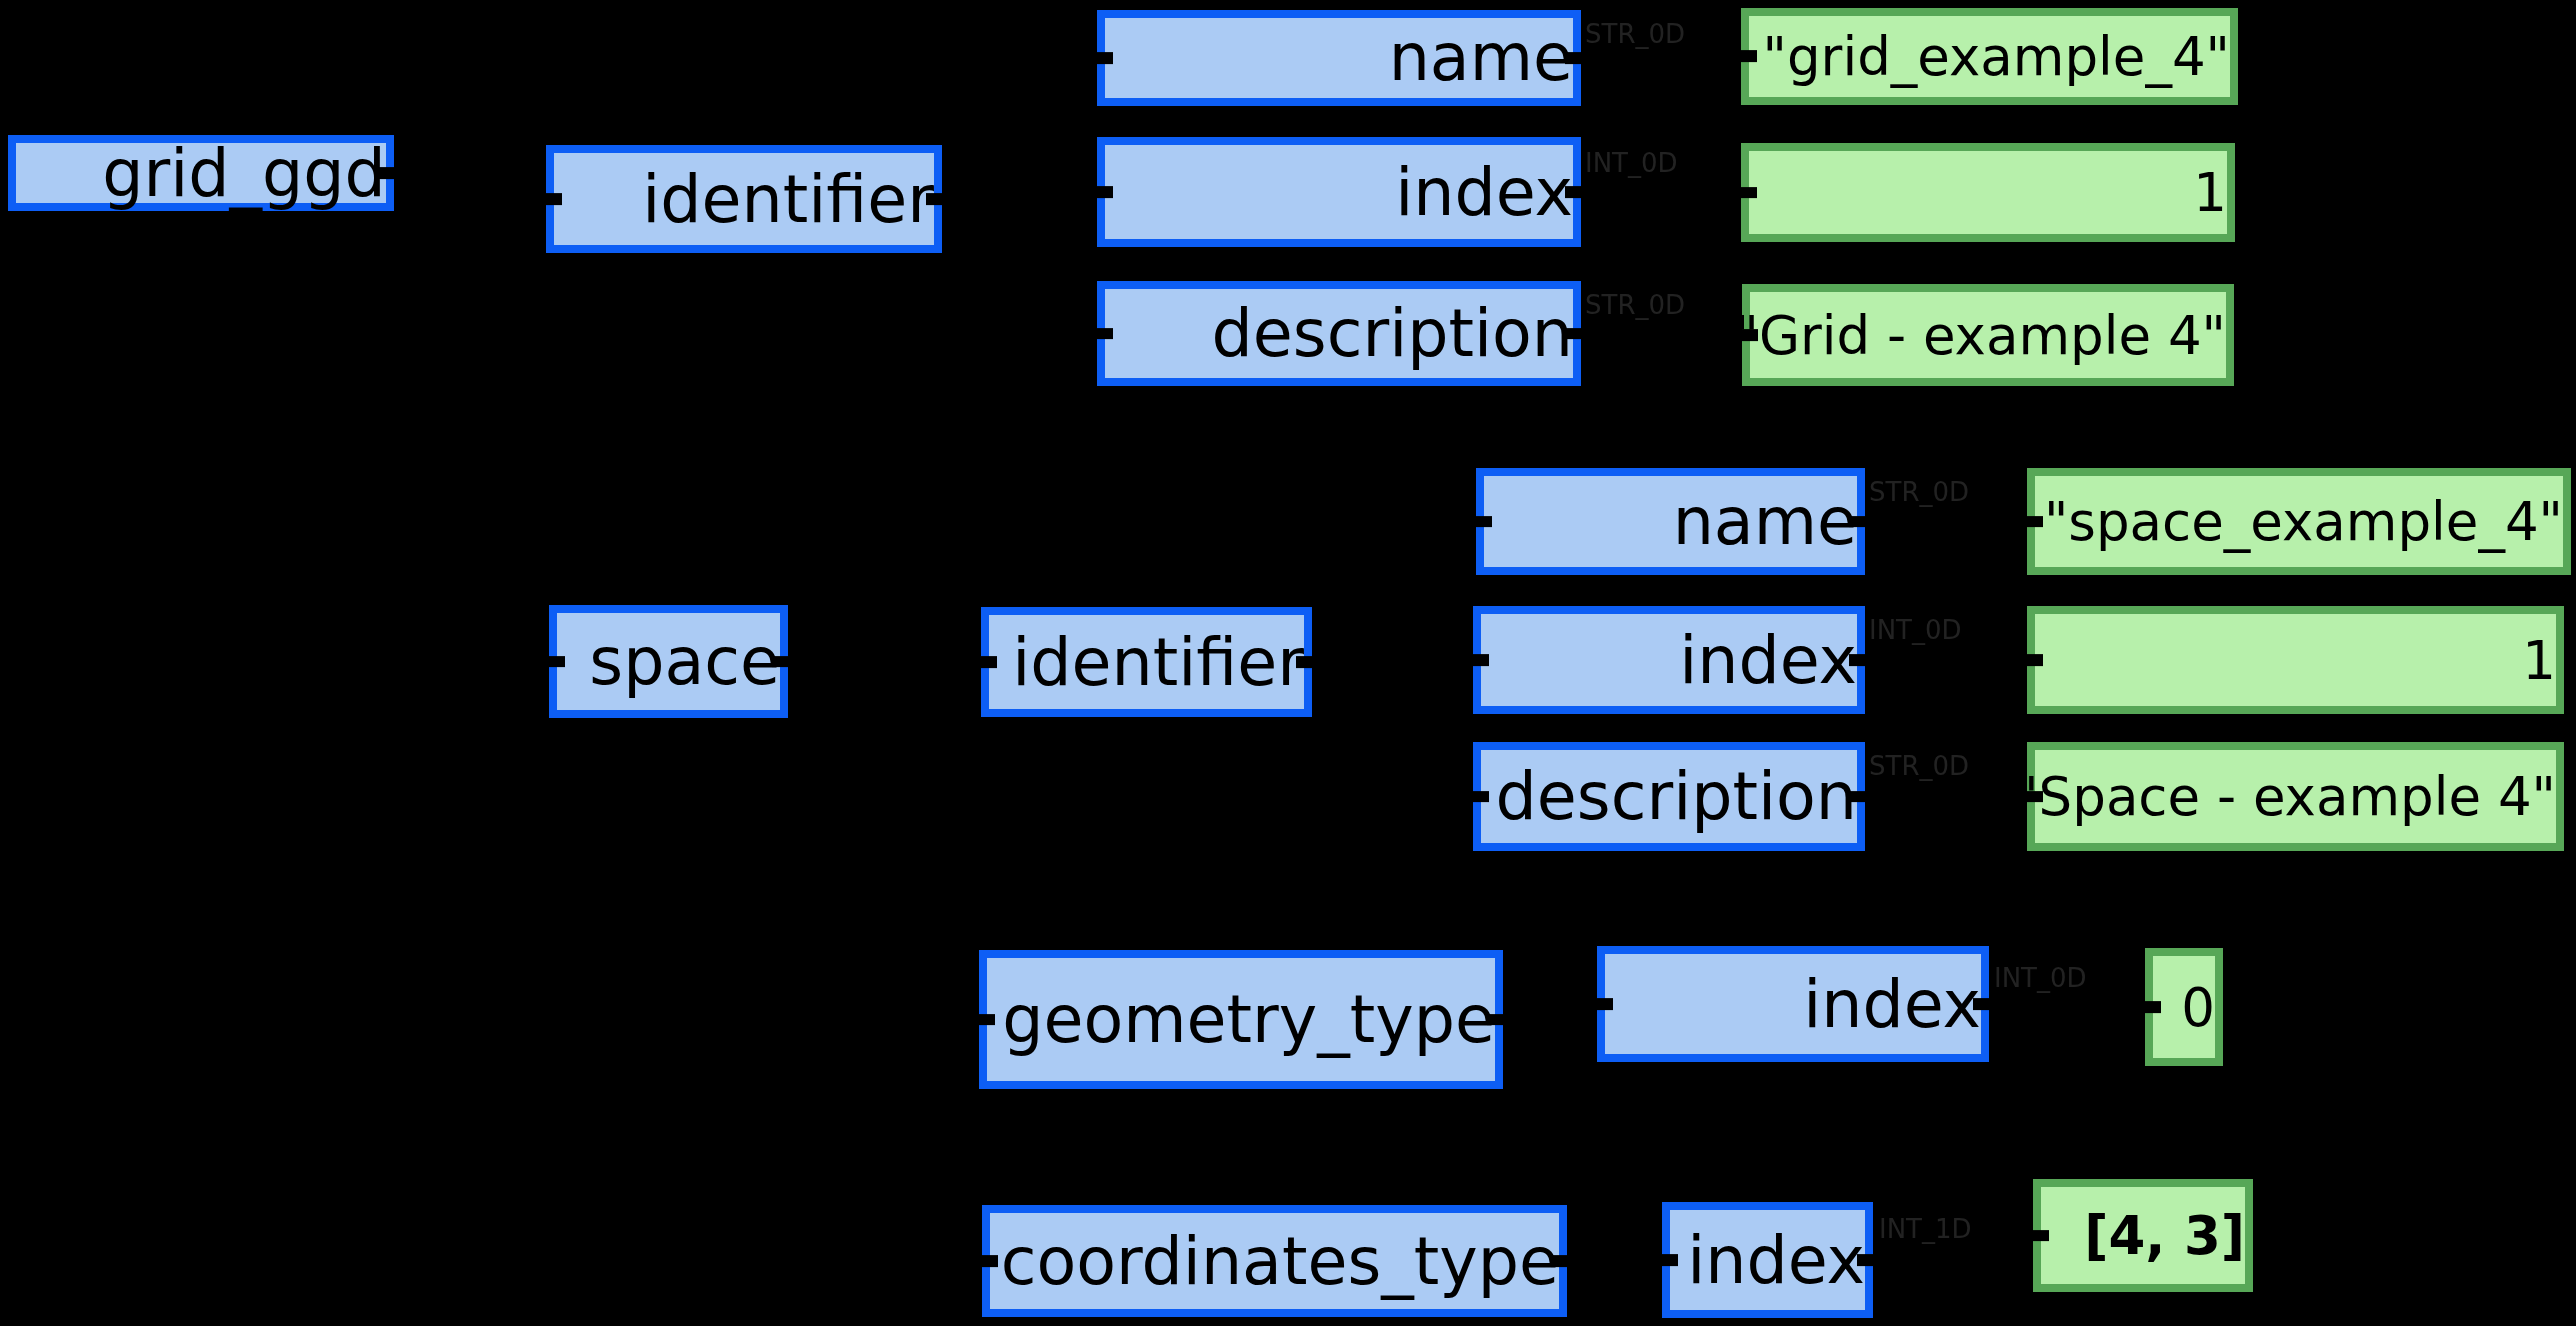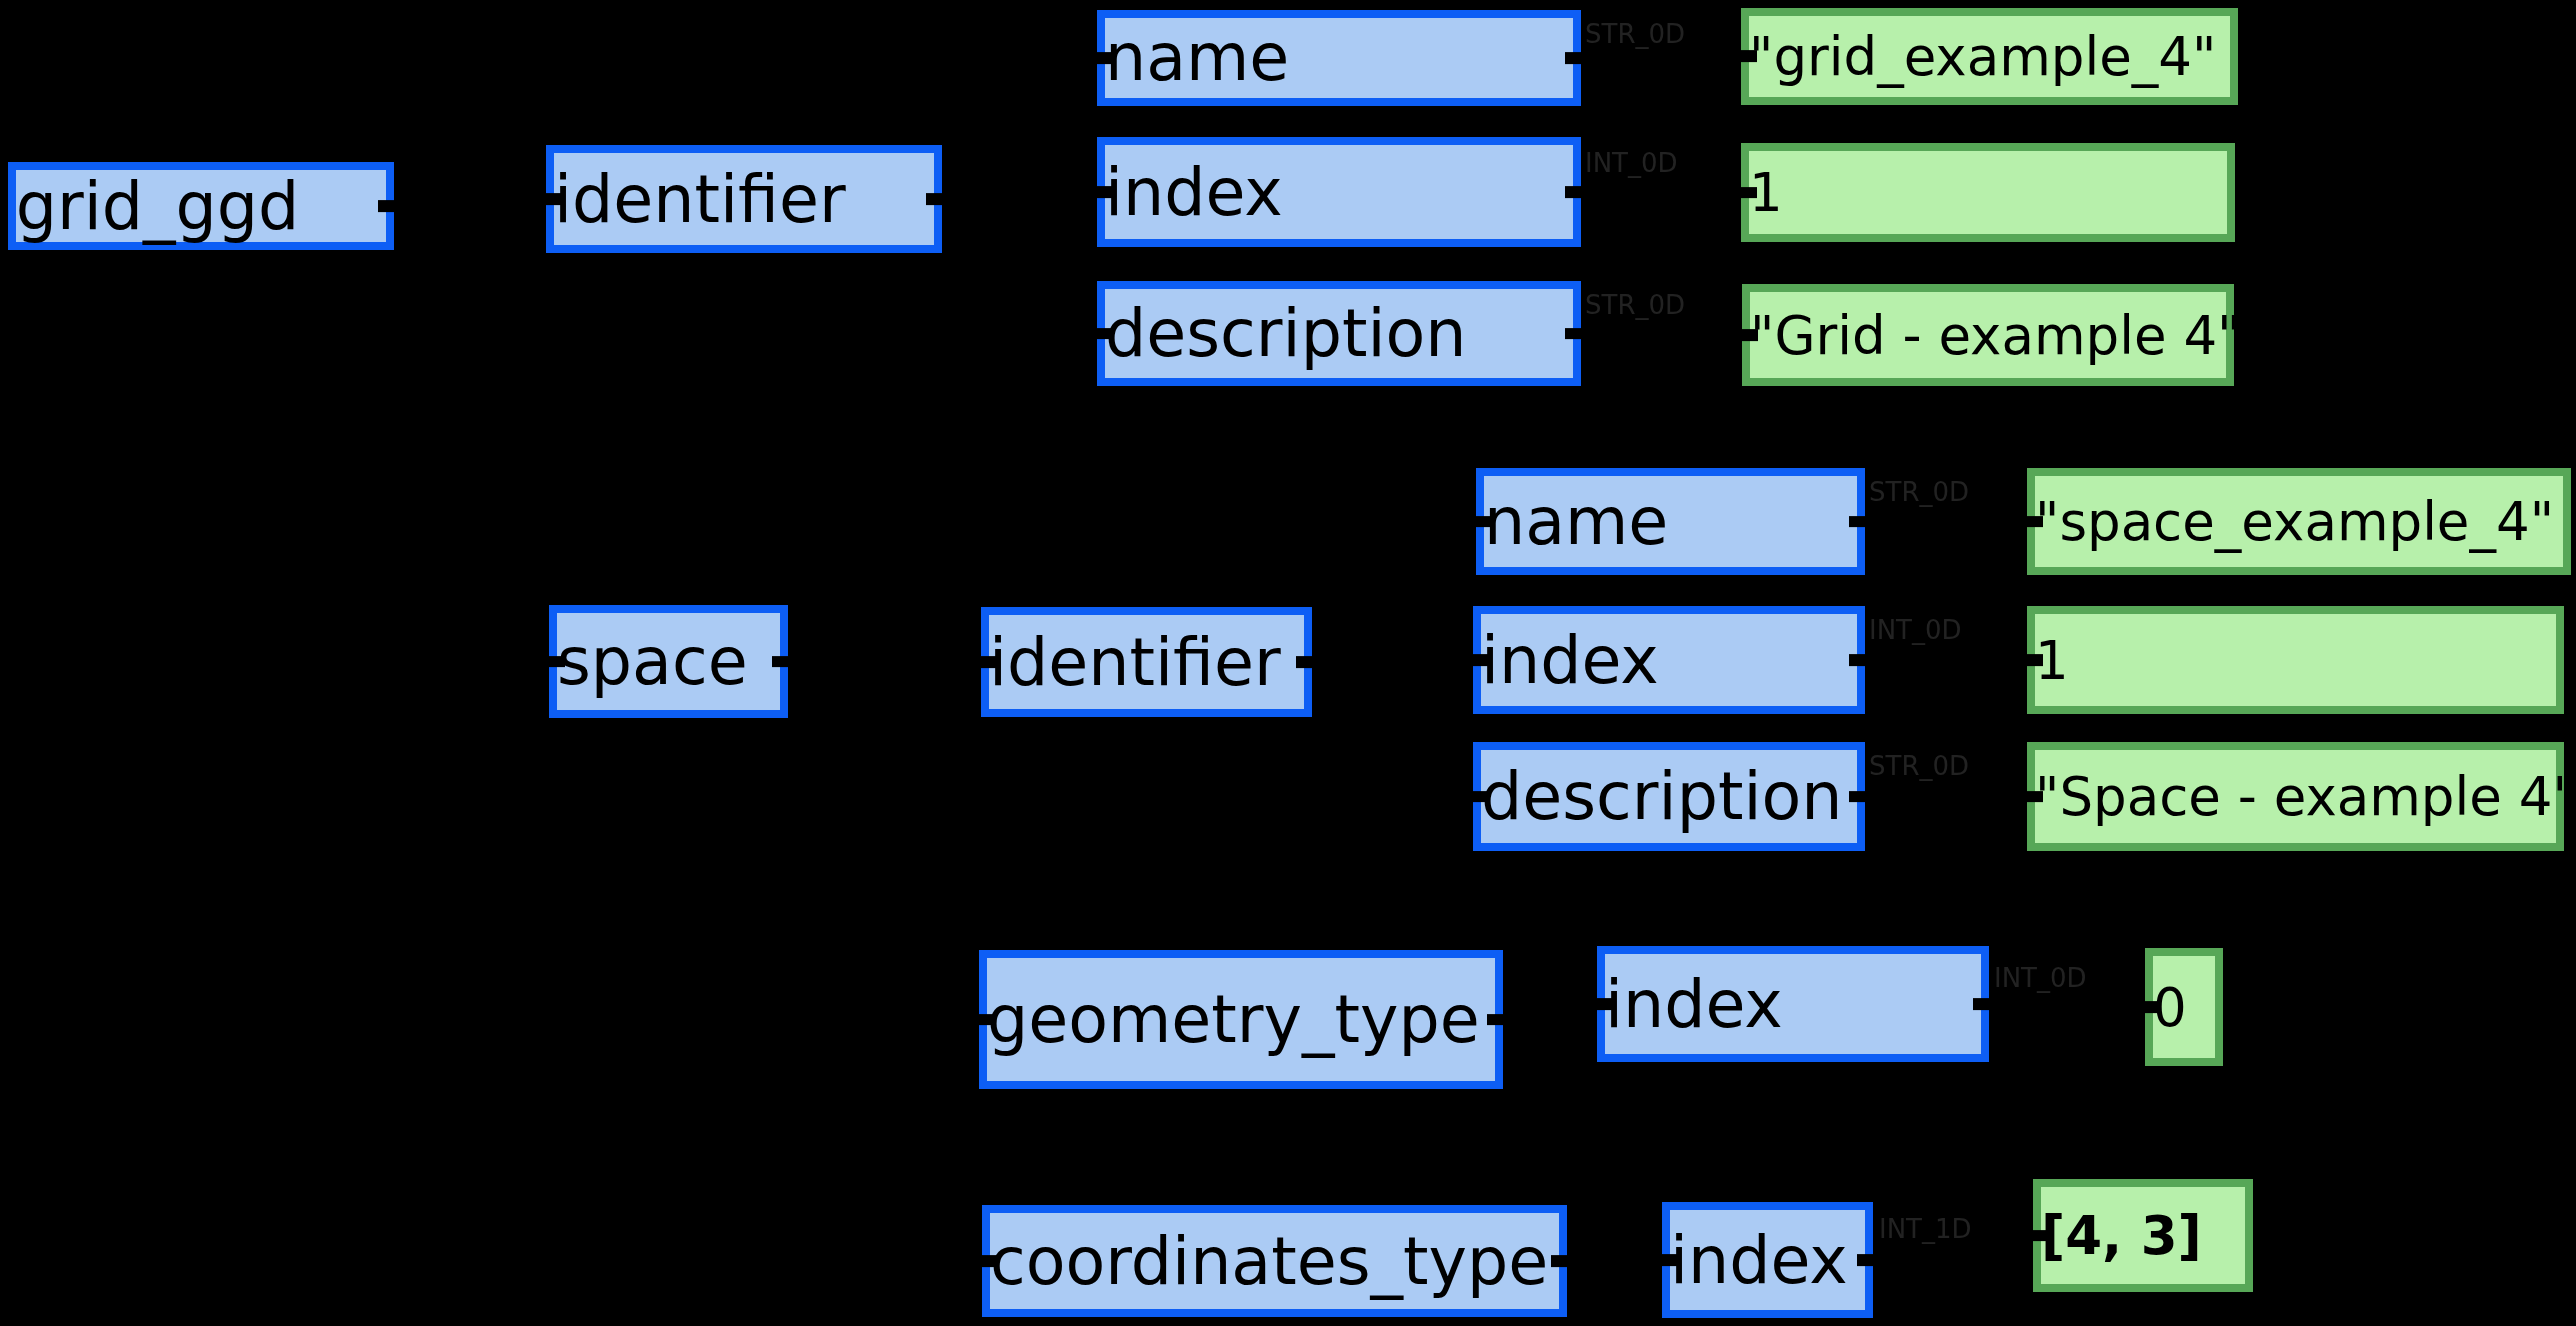--- a/index.html
+++ b/index.html
@@ -13,21 +13,21 @@
   #canvas {
     position: absolute; left: 0; top: 0;
     width: 2576px; height: 1326px;
     background: var(--canvas-bg, #000);
   }
   .box {
     position: absolute;
     box-sizing: border-box;
     display: flex;
     align-items: center;
-    justify-content: flex-start;
+    justify-content: flex-end;
     white-space: nowrap;
     color: #000;
   }
   .box.node {
     background: var(--node-fill, #abcbf4);
     border: 8.8px solid var(--node-border, #0d5ef5);
     font-size: 65px;
   }
   .box.value {
     background: var(--value-fill, #b7f0ab);
@@ -48,21 +48,21 @@
     top: 50%;
     transform: translateY(-50%);
   }
   .notch.in  { left: -11.8px; }
   .notch.out { right: -11.8px; }
 </style>
 </head>
 <body style="--canvas-bg: #000000; --node-fill: #abcbf4; --node-border: #0d5ef5; --value-fill: #b7f0ab; --value-border: #57a757; --type-color: #222222;">
 
 <div id="canvas" style="width: 2576px; height: 1326px;">
-    <div class="box node" style="left: 7.8px; top: 162px; width: 386px; height: 88px;">
+    <div class="box node" style="left: 7.8px; top: 135px; width: 386px; height: 76px;">
       <div class="notch out"></div>
       <span>grid_ggd</span>
     </div>
     <div class="box node" style="left: 546px; top: 145px; width: 396px; height: 108px;">
       <div class="notch in"></div>
       <div class="notch out"></div>
       <span>identifier</span>
     </div>
     <div class="box node" style="left: 1097px; top: 9.8px; width: 484px; height: 96px;">
       <div class="notch in"></div>

